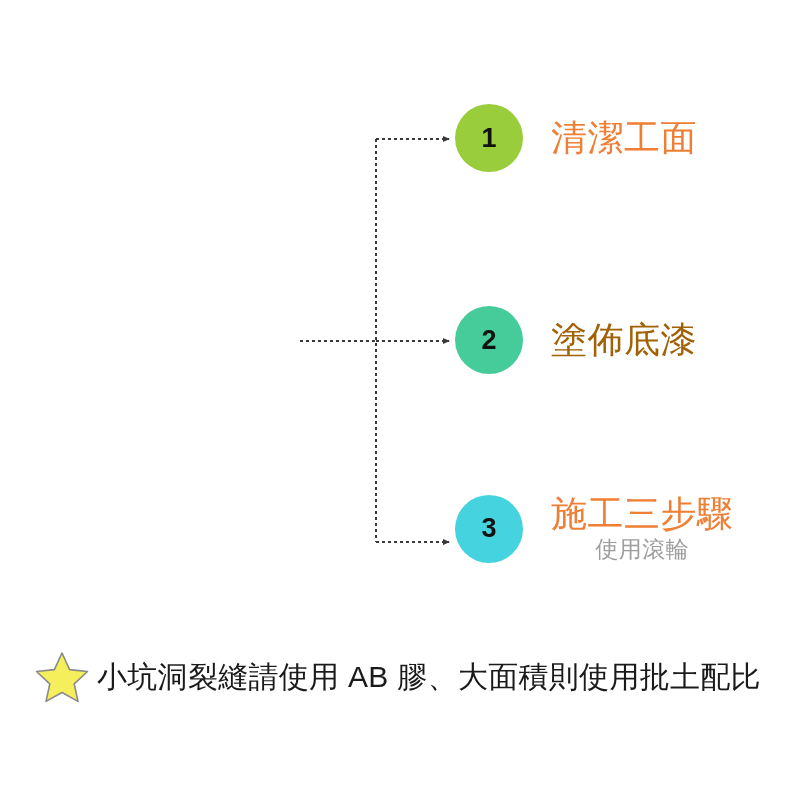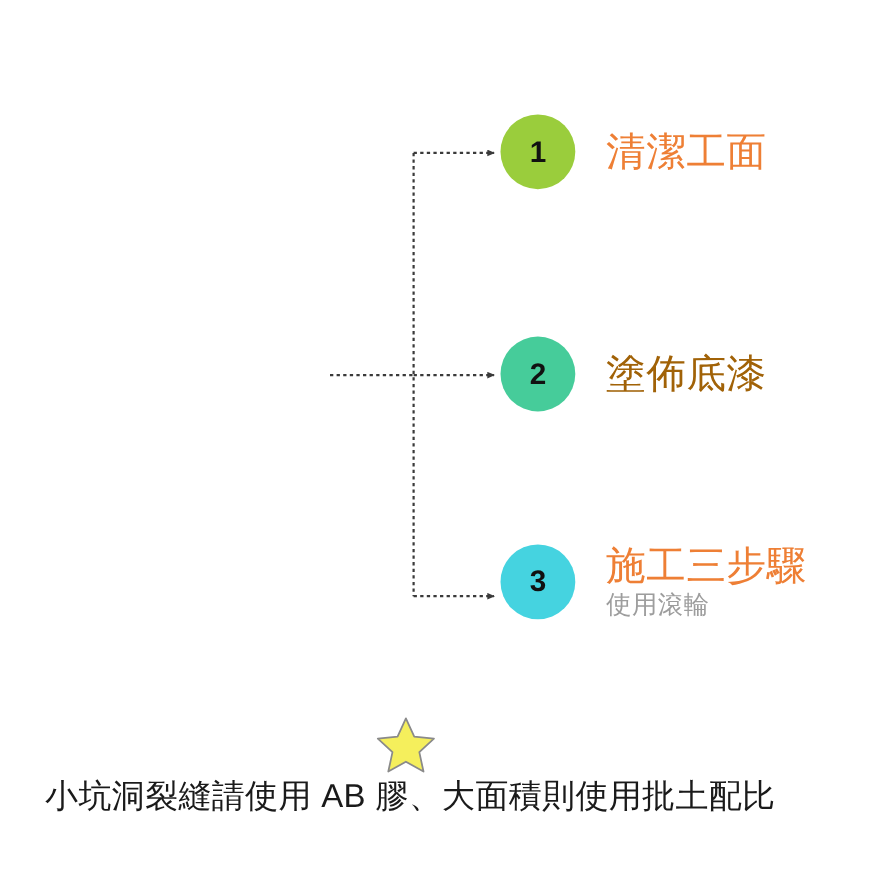--- a/index.html
+++ b/index.html
@@ -118,21 +118,20 @@
   #step-2 { left: 455px; top: 306px; }
   #step-3 { left: 455px; top: 494px; }
 
   
   #footnote {
     position: absolute;
     left: 34px;
     top: 650px;
     display: flex;
     align-items: center;
-    flex-direction: column;
   }
   #star-icon {
     width: 56px;
     height: 54px;
     flex: 0 0 auto;
   }
   #footnote-text {
     margin-left: 7px;
     font-size: 30px;
     color: #1a1a1a;
@@ -176,21 +175,21 @@
     <div class="step-circle" style="background-color: rgb(70, 204, 154);">2</div>
     <div class="step-text">
       <div class="step-label" style="color: #a16207;">塗佈底漆</div>
     </div>
   </div>
 
   <div class="step" id="step-3">
     <div class="step-circle" style="background-color: rgb(69, 211, 224);">3</div>
     <div class="step-text">
       <div class="step-label" style="color: rgb(238, 127, 53);">施工三步驟</div>
-      <div class="step-sub" style="color: rgb(157, 157, 157);">使用滾輪</div>
+      <div class="step-sub" style="color: rgb(157, 157, 157); text-align: center;">使用滾輪</div>
     </div>
   </div>
 
   <div id="footnote">
     <svg id="star-icon" viewBox="0 0 56 54" xmlns="http://www.w3.org/2000/svg">
       <polygon points="28,3 35.6,19.6 53.5,21.5 40.2,33.8 44,51.4 28,42.5 12,51.4 15.8,33.8 2.5,21.5 20.4,19.6" fill="#F5EF5C" stroke="#8a8a8a" stroke-width="1.6" stroke-linejoin="round"></polygon>
     </svg>
     <div id="footnote-text">小坑洞裂縫請使用 AB 膠、大面積則使用批土配比</div>
   </div>
 

